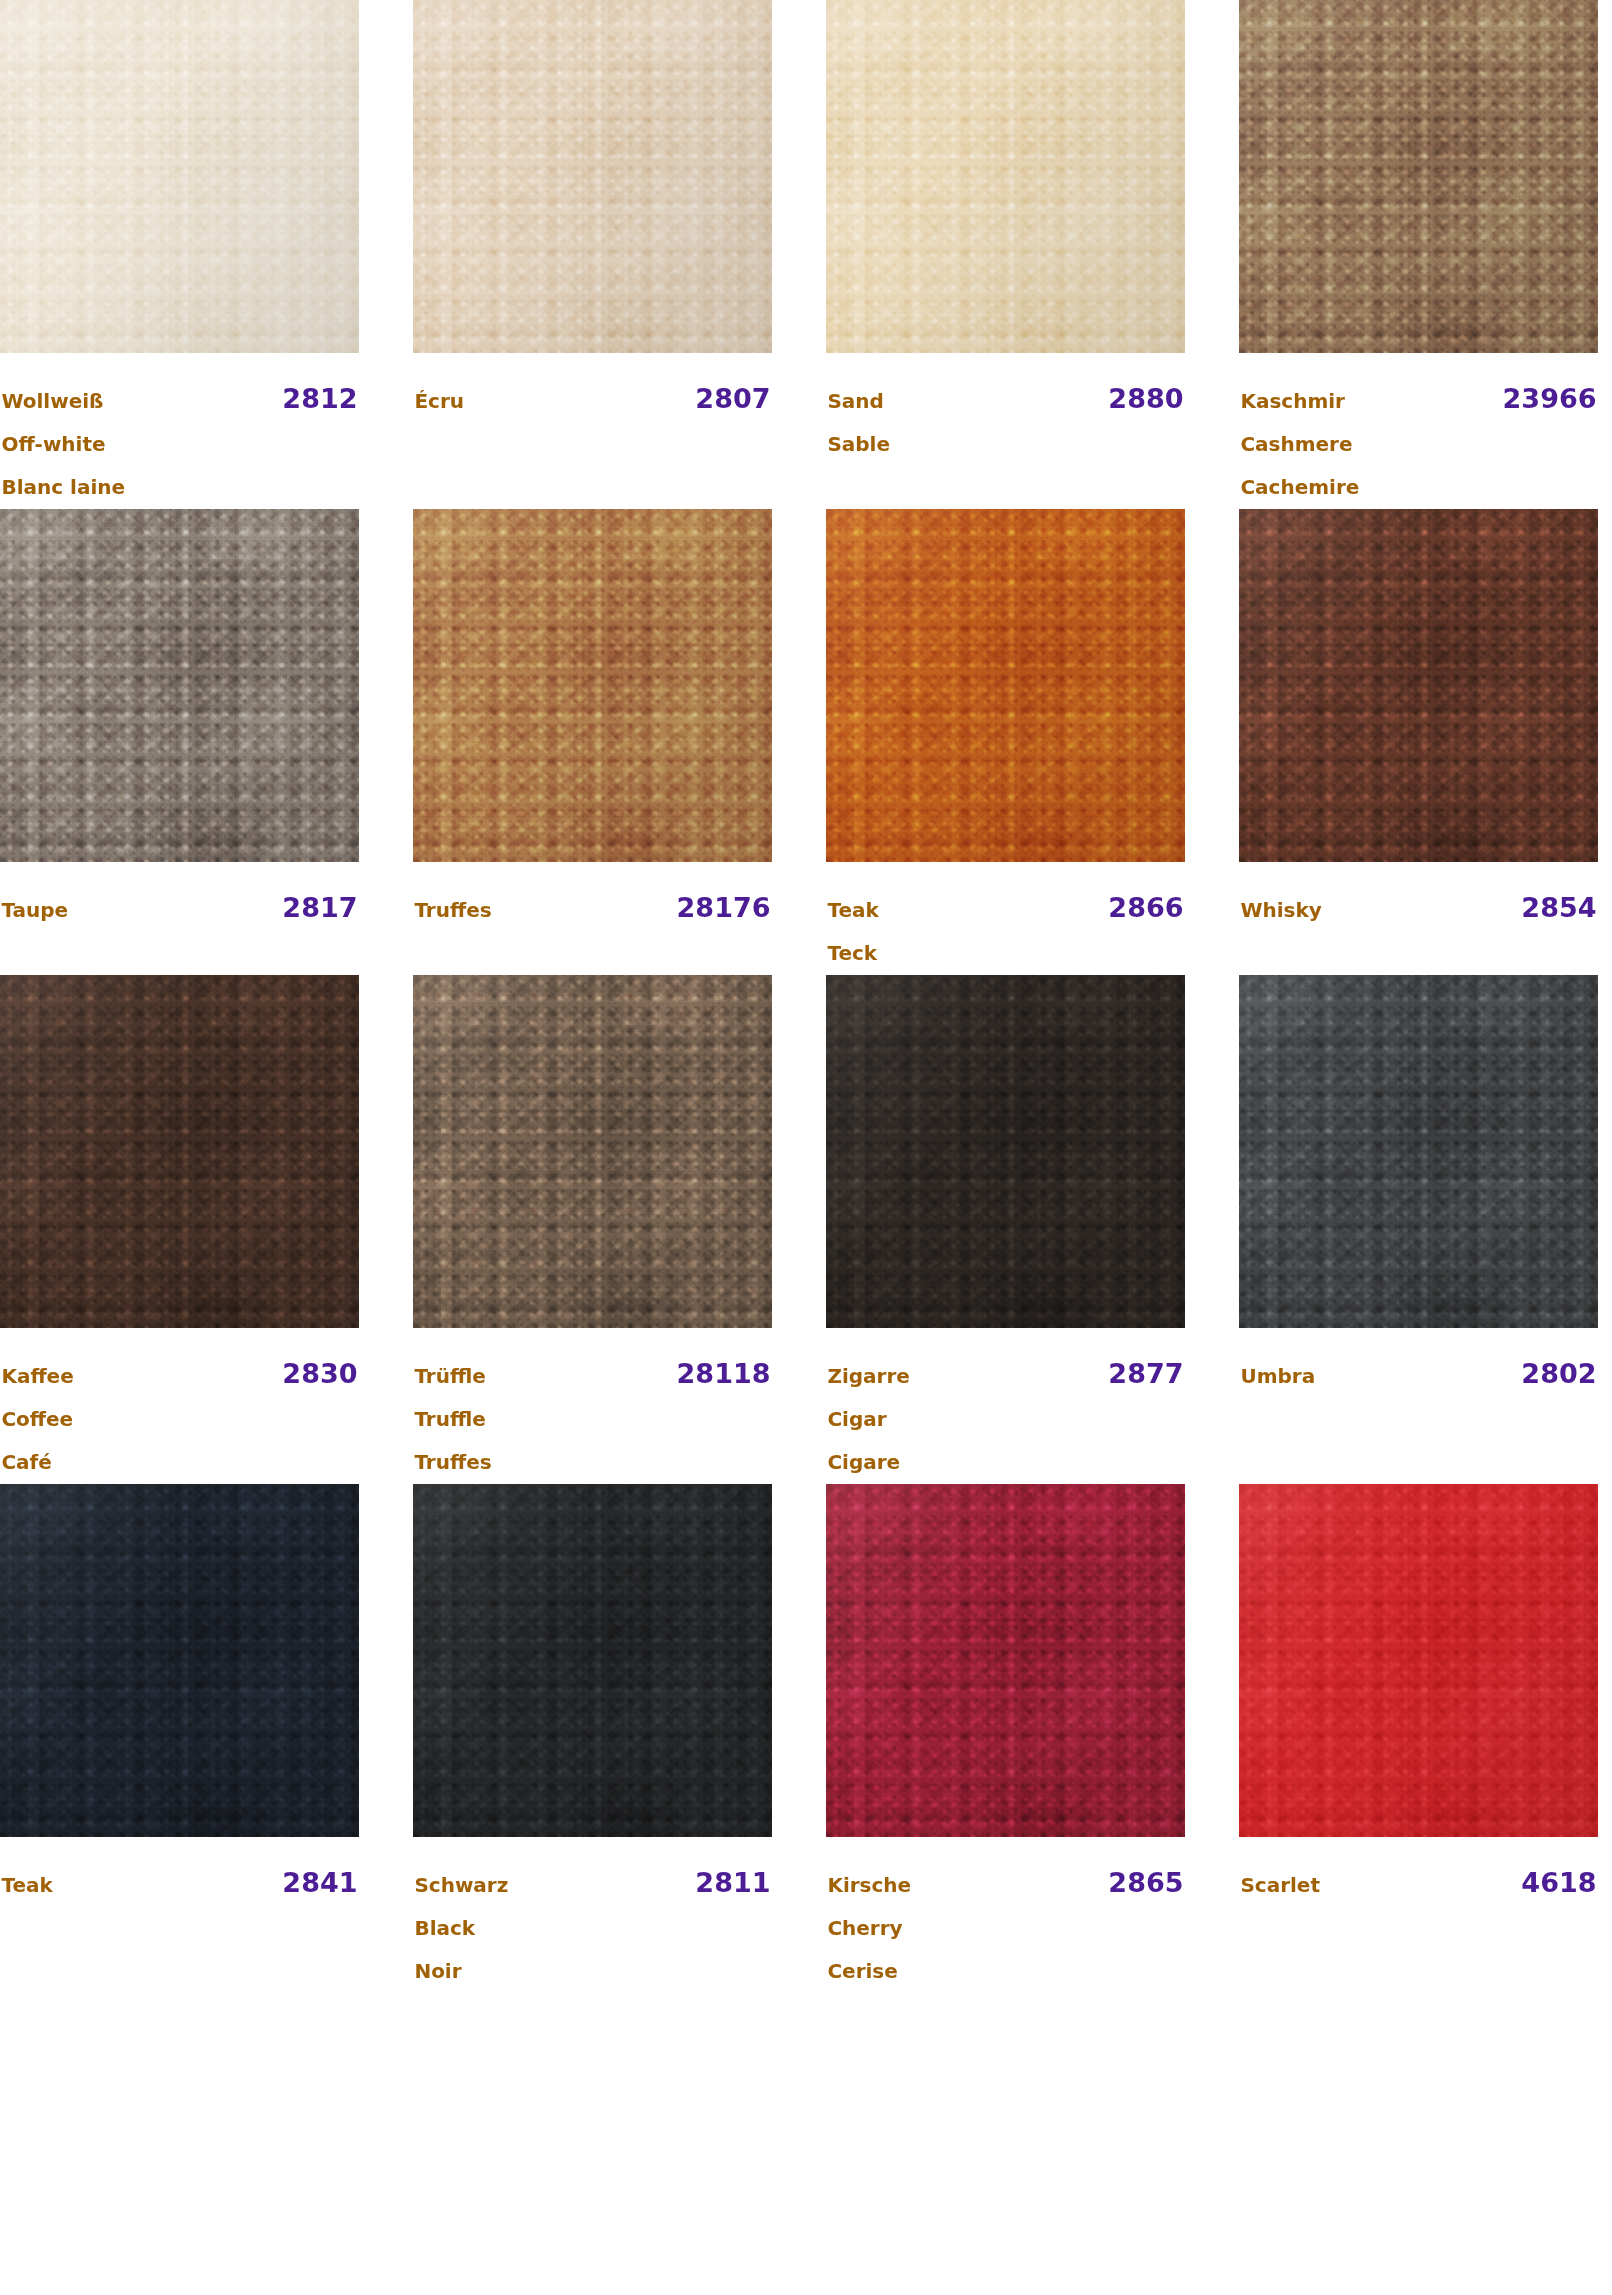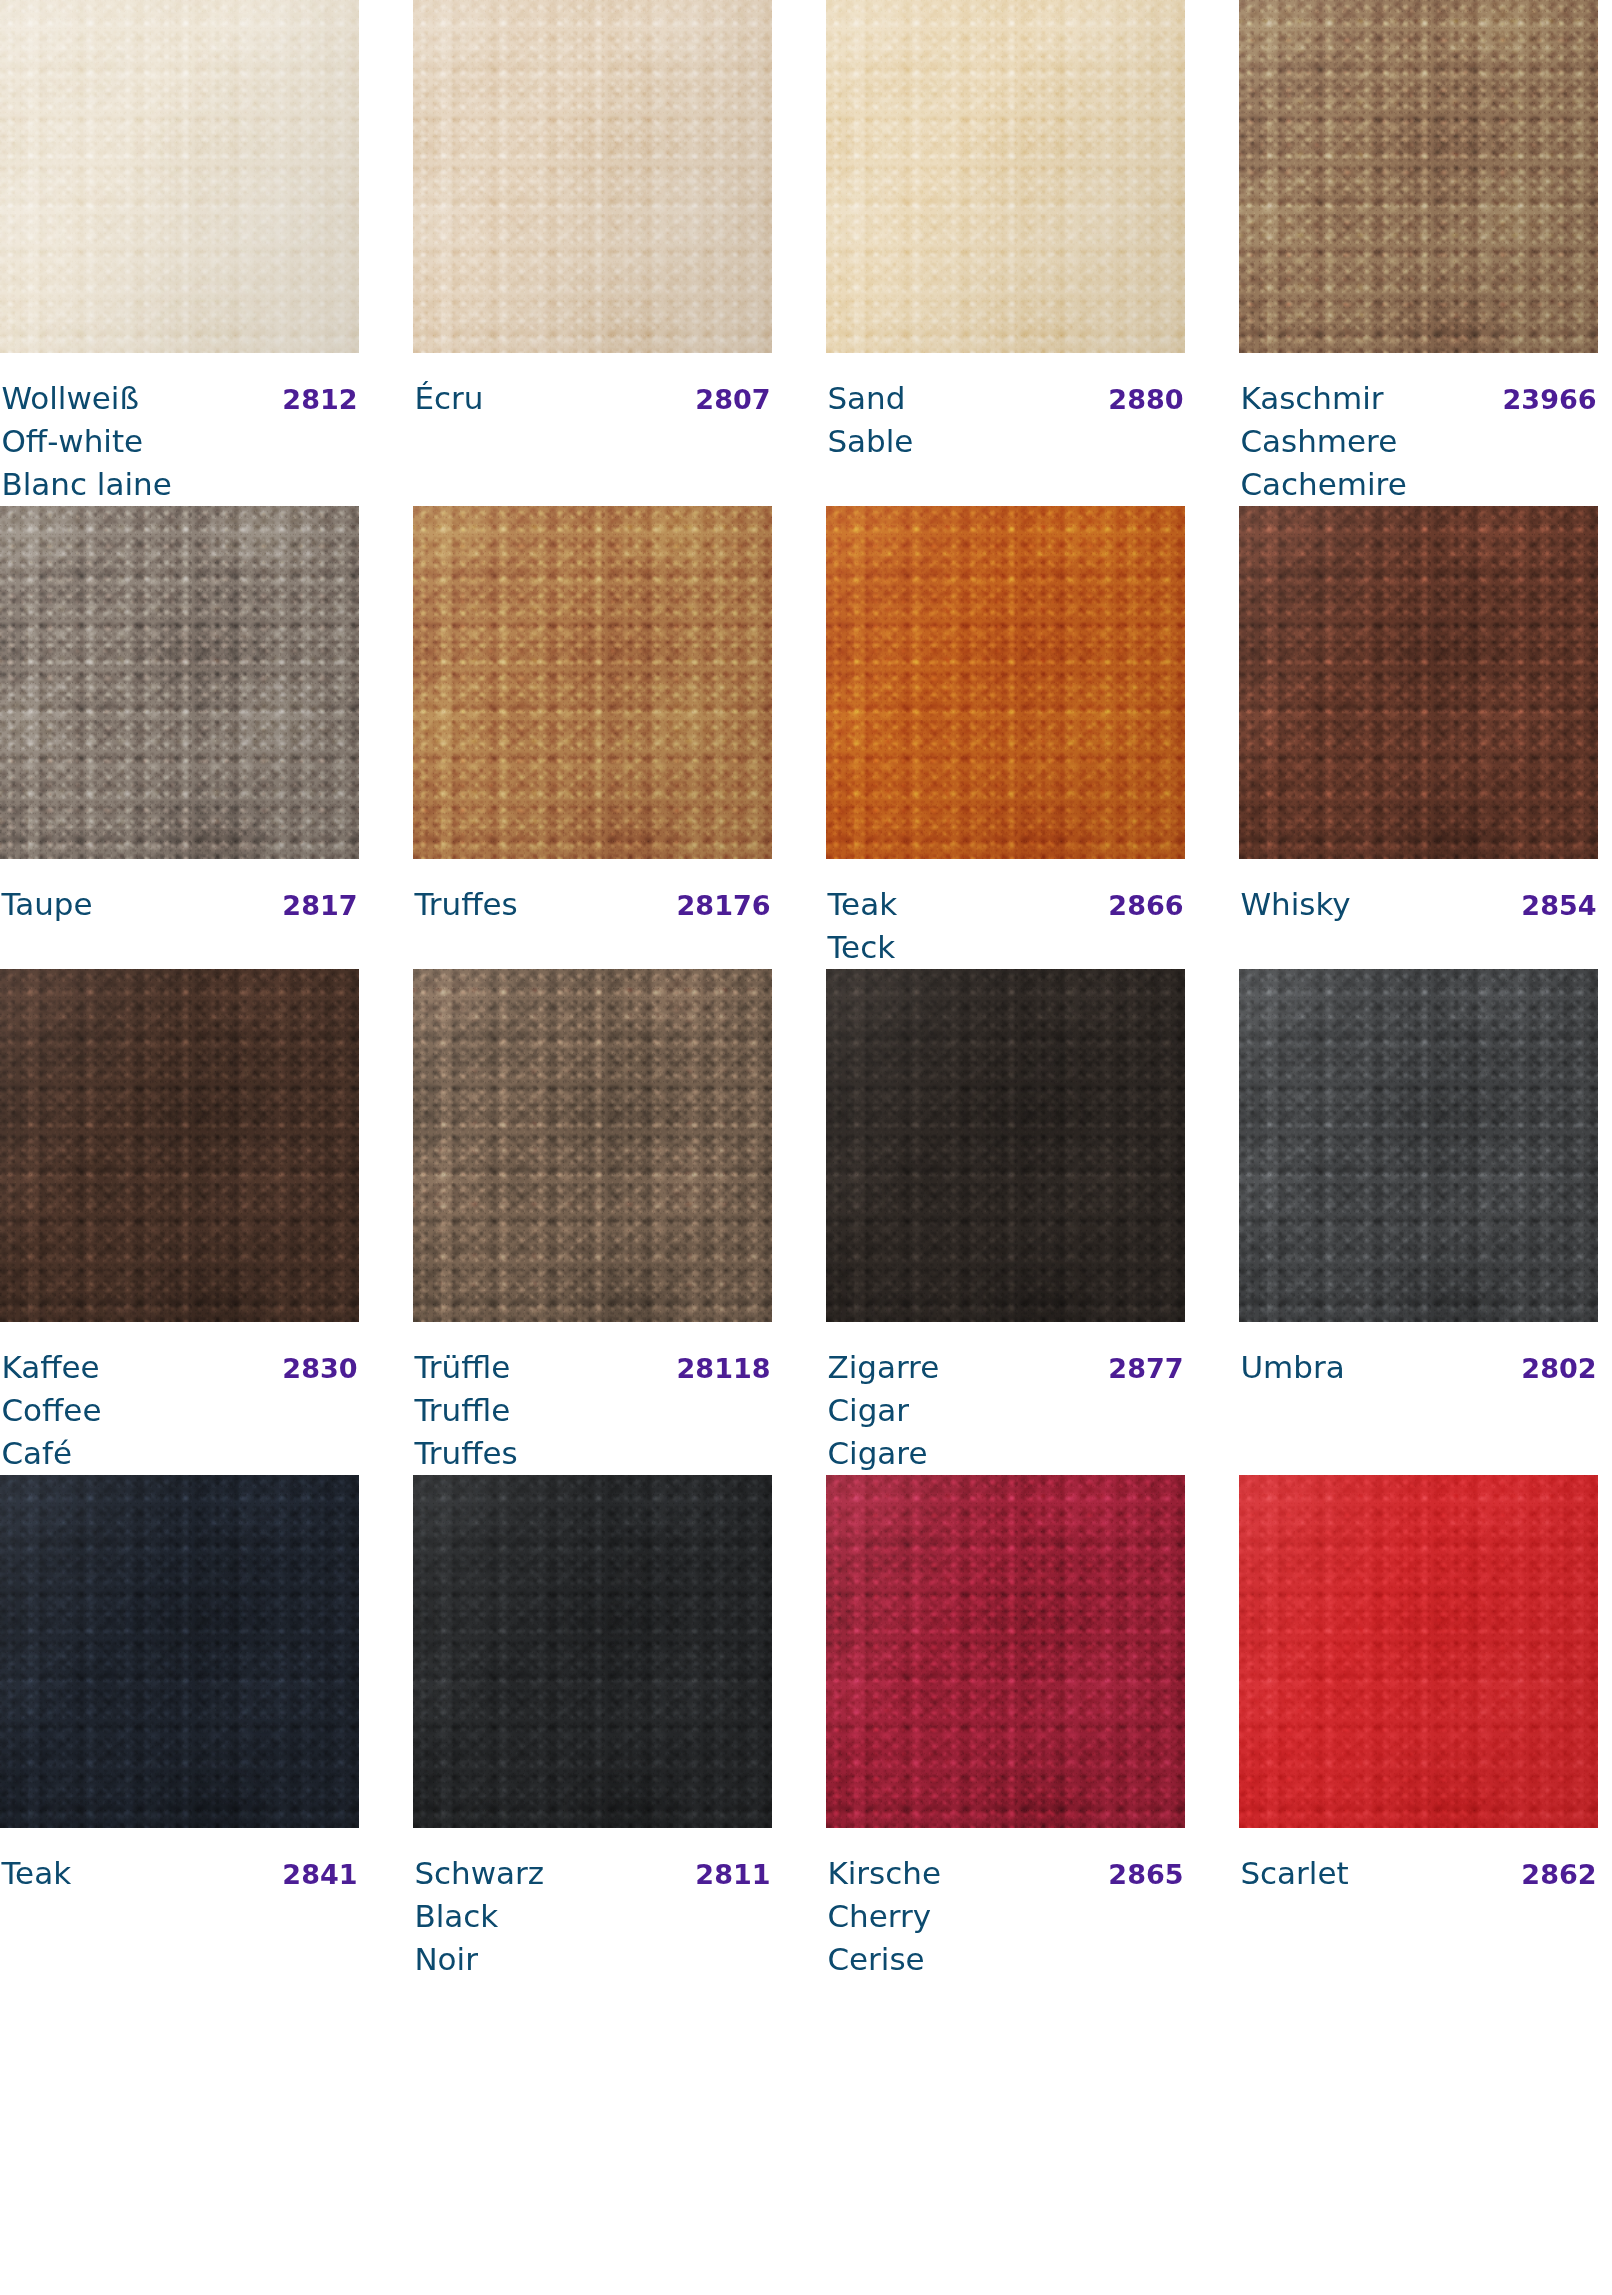--- a/index.html
+++ b/index.html
@@ -115,24 +115,24 @@
   .caption { padding:24px 0 0 1.4px; }
 
   .capline {
     display:flex;
     align-items:baseline;
     justify-content:space-between;
     width:359px;
   }
   .names { display:block; }
   .name {
-    font-size:31px;
+    font-size:20px;
     line-height:43px;
-    color:#0c4a6e;
-    font-weight:400;
+    color:#a16207;
+    font-weight:700;
     white-space:nowrap;
   }
   .code {
     font-size:27px;
     line-height:43px;
     font-weight:700;
     color:#4c1d95;
     white-space:nowrap;
     padding-right:2.9px;
   }
@@ -435,19 +435,19 @@
           <div class="grain2"></div>
           <div class="grain"></div>
           <div class="speck"></div>
           <div class="shade"></div>
         </div>
         <div class="caption">
           <div class="capline">
             <div class="names">
               <div class="name">Scarlet</div>
             </div>
-            <div class="code">2862</div>
+            <div class="code">4618</div>
           </div>
         </div>
       </div>
     </div>
 </div>
 
 
 </body></html>

